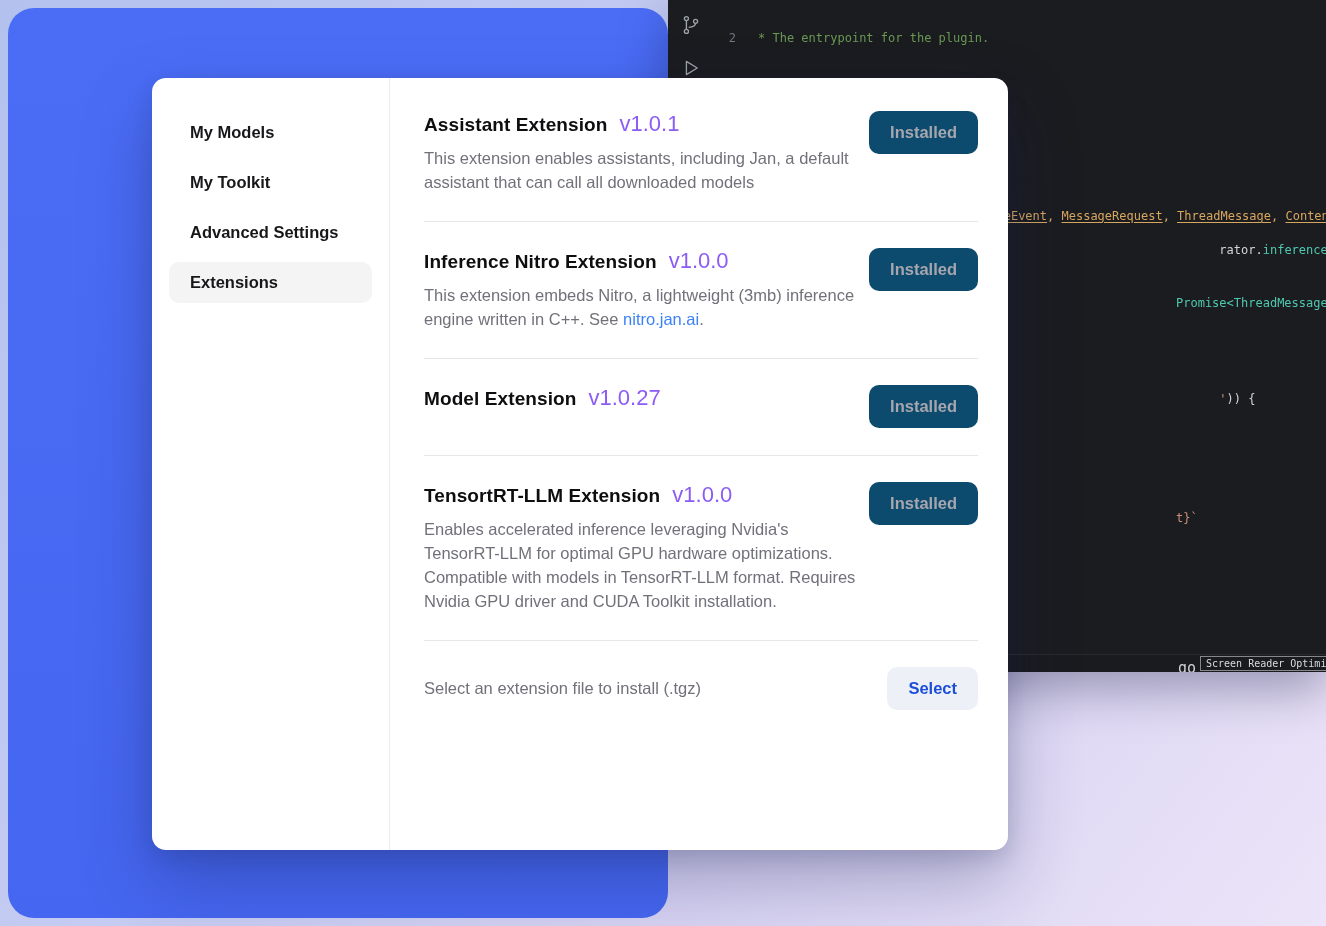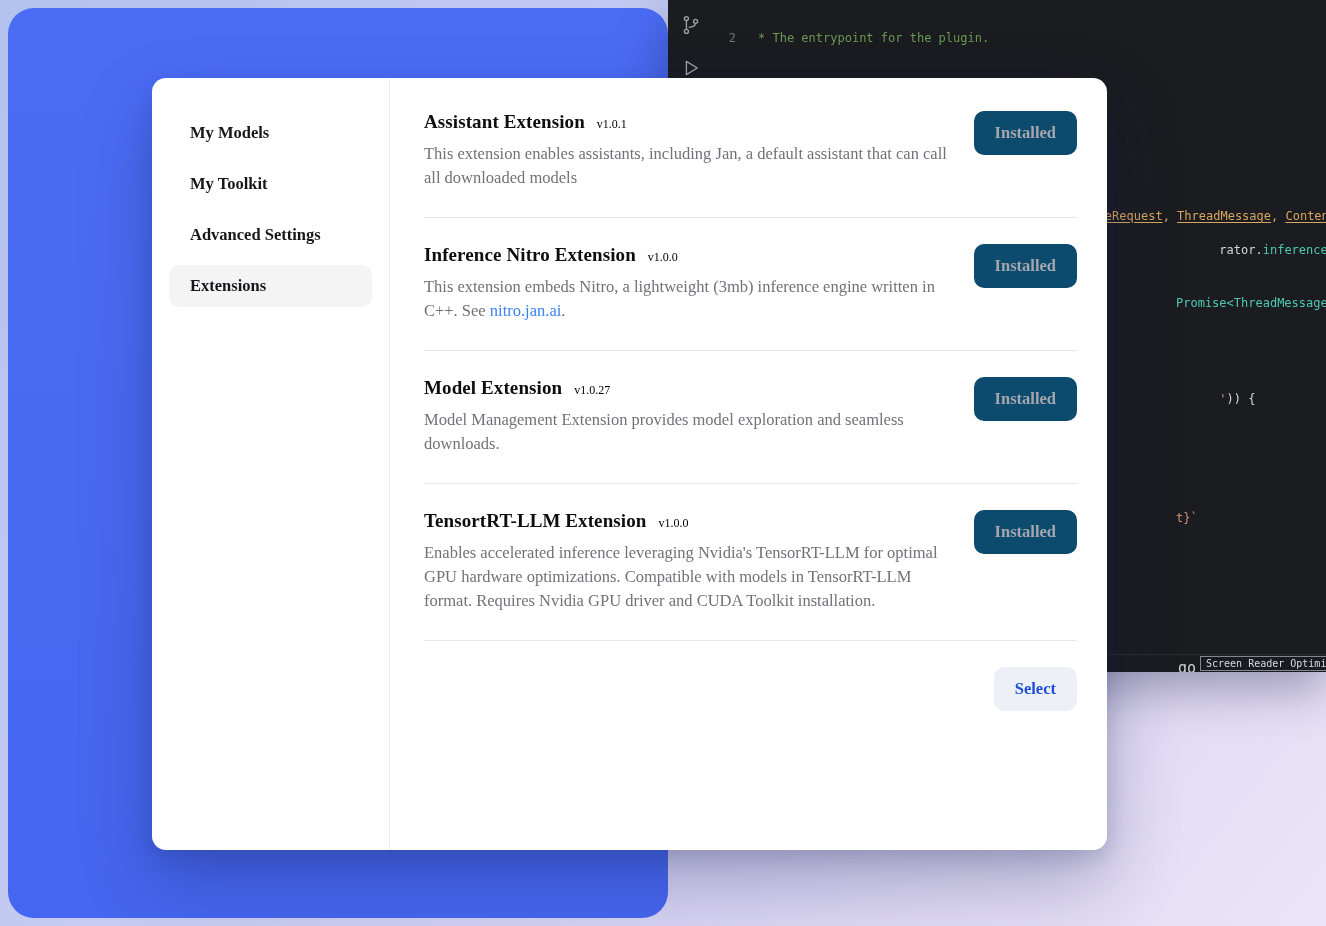--- a/index.html
+++ b/index.html
@@ -54,46 +54,45 @@
     position: absolute; left: 510px; top: 4px; color: #d0d3d7; font-size: 15px;
   }
   .sb-box {
     position: absolute; left: 532px; top: 1px;
     border: 1px solid #84888e; color: #d8dbdf; font-size: 10px;
     padding: 1px 5px; white-space: nowrap; cursor: pointer;
   }
 
   
   .modal {
-    position: absolute; left: 152px; top: 78px; width: 955px; height: 772px;
+    position: absolute; left: 152px; top: 78px; width: 856px; height: 772px;
     background: #ffffff; border-radius: 14px; overflow: hidden;
     display: flex;
     box-shadow: 0 30px 70px rgba(24, 34, 84, 0.30), 0 8px 20px rgba(24, 34, 84, 0.14);
-    font-family: Liberation Serif, serif;
   }
   .sidebar {
     width: 238px; flex: none; border-right: 1px solid #ececee;
     padding: 34px 17px 0 17px;
   }
   .nav-item {
     padding: 11px 21px; margin-bottom: 9px;
     font-size: 16.5px; font-weight: 600; color: #17171a;
     border-radius: 10px; cursor: pointer;
   }
   .nav-item.active { background: #f4f4f5; }
 
   .content { flex: 1; padding: 7px 30px 0 34px; }
   .ext-row {
     display: flex; align-items: flex-start; justify-content: space-between;
     padding: 26px 0 27px 0;
   }
   .ext-info { max-width: 600px; }
   .ext-title-row { display: flex; align-items: baseline; gap: 12px; }
   .ext-name { margin: 0; font-size: 19px; font-weight: 700; color: #0e0e10; letter-spacing: .1px; }
-  .ext-ver { font-size: 12px; font-weight: 400; color: #000000; }
+  .ext-ver { font-size: 22px; font-weight: 400; color: #8b5cf6; }
   .ext-desc {
     margin: 9px 12px 0 0; max-width: 585px;
     font-size: 16.5px; line-height: 24px; color: #71717a;
   }
   .link { color: #3b82f6; text-decoration: none; cursor: pointer; }
   .sep { border: none; border-top: 1px solid #e7e7ea; margin: 0; }
   .btn {
     flex: none; border: none; border-radius: 10px;
     padding: 12px 21px; font-size: 16.5px; font-weight: 600;
     font-family: inherit; cursor: pointer;
@@ -200,21 +199,20 @@
       </section>
 
       <hr class="sep">
 
       <section class="ext-row">
         <div class="ext-info">
           <div class="ext-title-row">
             <h2 class="ext-name">Model Extension</h2>
             <span class="ext-ver">v1.0.27</span>
           </div>
-          <p class="ext-desc">Model Management Extension provides model exploration and seamless downloads.</p>
         </div>
         <button class="btn btn-installed">Installed</button>
       </section>
 
       <hr class="sep">
 
       <section class="ext-row">
         <div class="ext-info">
           <div class="ext-title-row">
             <h2 class="ext-name">TensortRT-LLM Extension</h2>
@@ -222,20 +220,21 @@
           </div>
           <p class="ext-desc">Enables accelerated inference leveraging Nvidia's TensorRT-LLM for optimal GPU hardware optimizations. Compatible with models in TensorRT-LLM format. Requires Nvidia GPU driver and CUDA Toolkit installation.</p>
         </div>
         <button class="btn btn-installed">Installed</button>
       </section>
 
       <hr class="sep">
 
       <section class="ext-row">
         <div class="ext-info">
+          <p class="ext-desc">Select an extension file to install (.tgz)</p>
         </div>
         <button class="btn btn-select">Select</button>
       </section>
 
     </main>
   </div>
 
 </div>
 
 </body></html>

